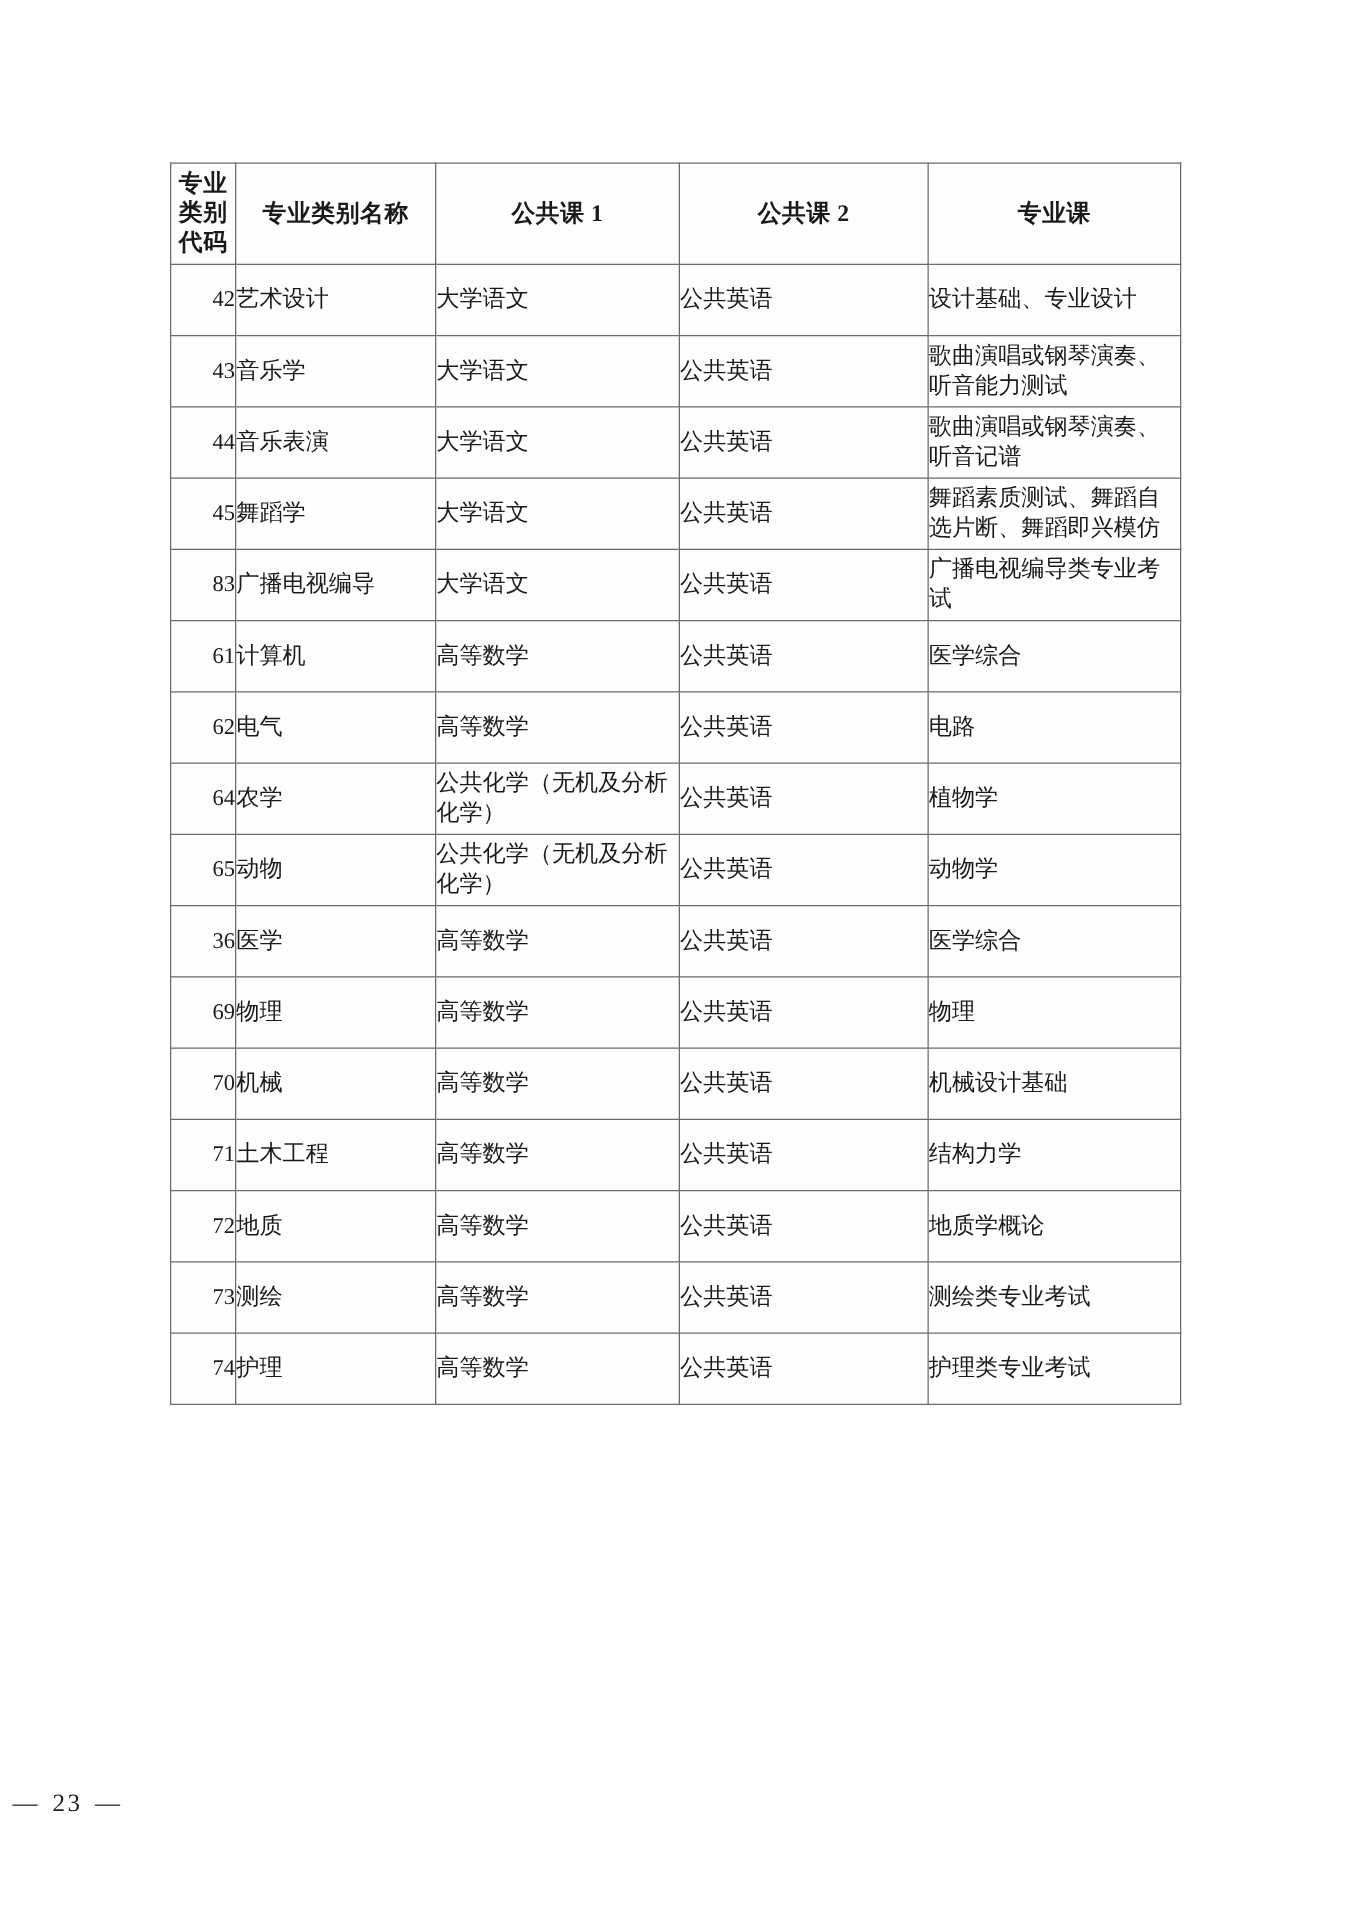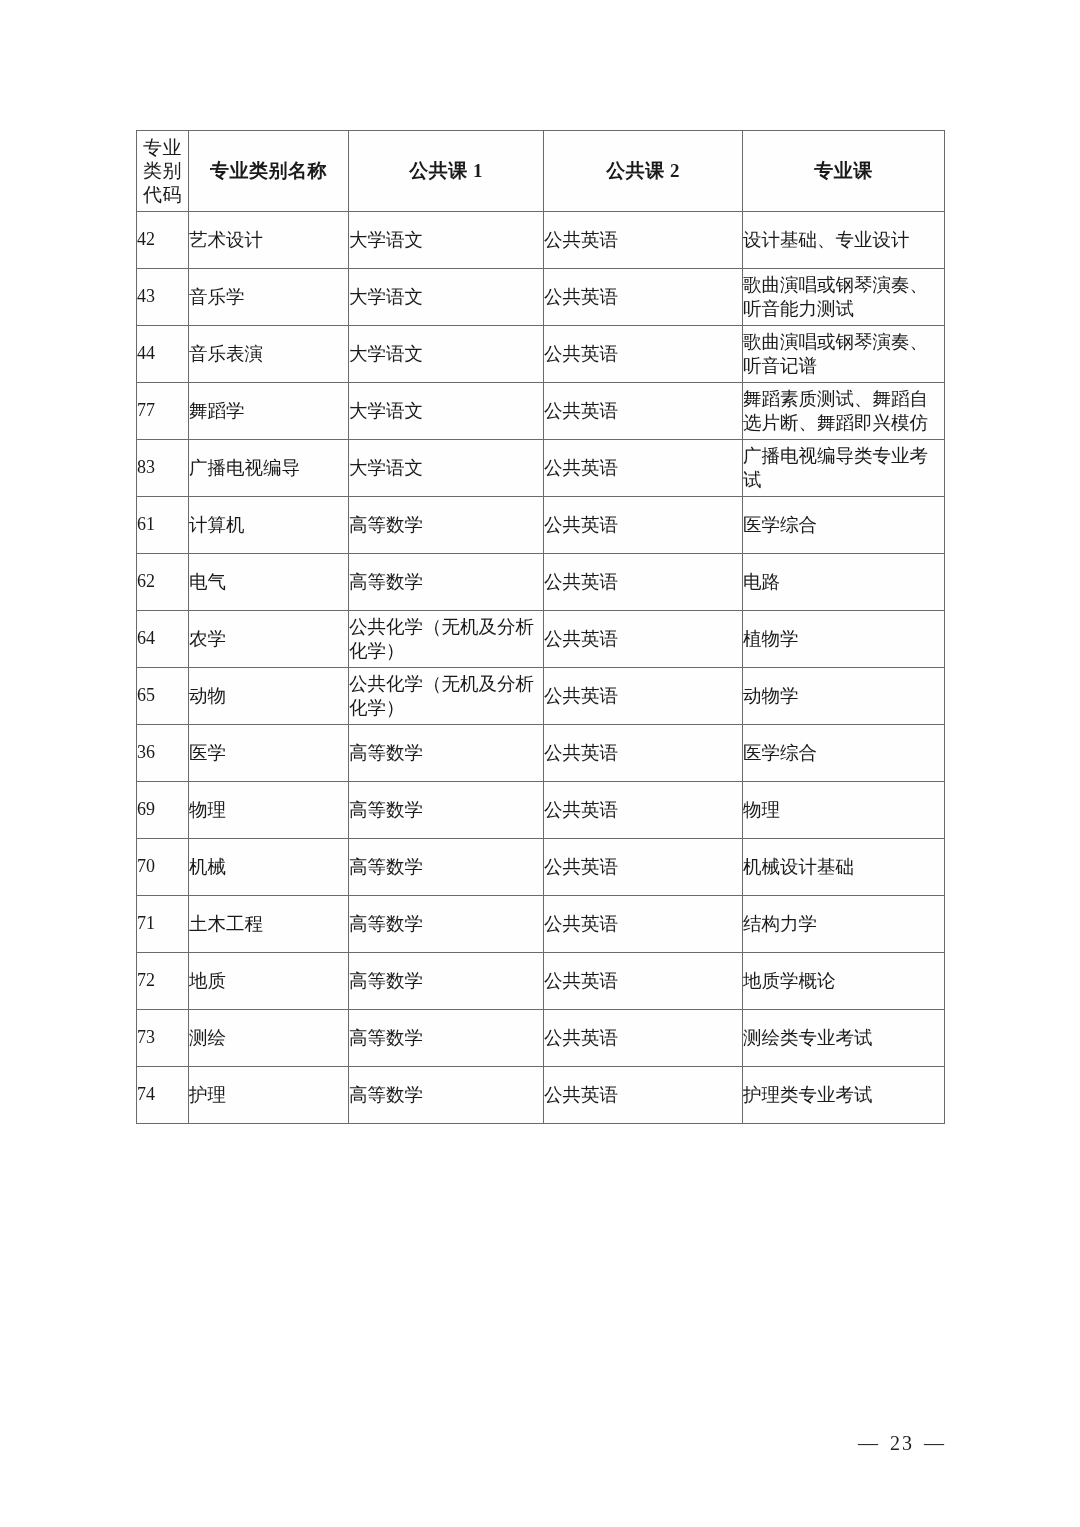--- a/index.html
+++ b/index.html
@@ -59,53 +59,53 @@
     height: 80px;
     font-weight: bold;
     font-size: 19px;
     text-align: center;
     letter-spacing: 0.5px;
   }
   .hdr-code-lines {
     display: block;
     line-height: 1.22;
     font-size: 19px;
-    font-weight: normal;
+    font-weight: bold;
     text-align: center;
   }
   .hdr-code-lines span { display: block; }
 
   
   tbody td {
     font-size: 18.5px;
     line-height: 1.30;
     height: 56px;
   }
   td.code {
-    text-align: left;
+    text-align: right;
     font-size: 18px;
     padding: 2px 0;
   }
   td.txt {
     text-align: left;
     padding: 3px 5px 3px 7px;
     word-break: break-all;
   }
 
   .cell-text {
     display: block;
   }
 
   
   .page-footer {
     position: absolute;
     left: 0;
     top: 1432px;
     width: 956px;
-    text-align: right;
+    text-align: left;
     font-size: 20px;
     letter-spacing: 2px;
     color: #222;
   }
   .page-footer .dash { padding: 0 10px; }
 </style>
 </head>
 <body>
 
 <div class="page">
@@ -181,21 +181,21 @@
             </td>
             <td class="txt">
               <span class="cell-text">公共英语</span>
             </td>
             <td class="txt">
               <span class="cell-text">歌曲演唱或钢琴演奏、听音记谱</span>
             </td>
           </tr>
           <tr>
             <td class="code">
-              <span class="cell-text">77</span>
+              <span class="cell-text">45</span>
             </td>
             <td class="txt">
               <span class="cell-text">舞蹈学</span>
             </td>
             <td class="txt">
               <span class="cell-text">大学语文</span>
             </td>
             <td class="txt">
               <span class="cell-text">公共英语</span>
             </td>

